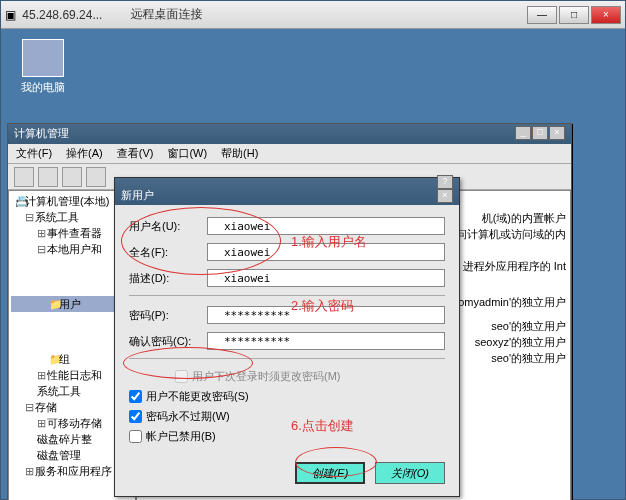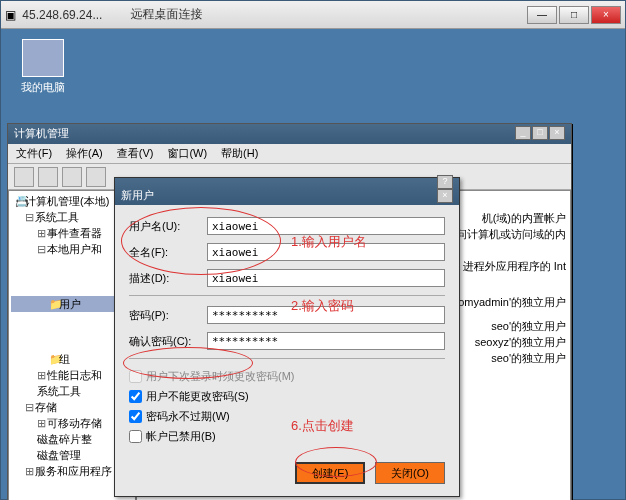--- a/index.html
+++ b/index.html
@@ -42,26 +42,26 @@
 .rlist { flex:1; background:#fff; border:1px solid #888; font-size:11px; overflow:hidden; position:relative; }
 .rlist .row { position:absolute; right:4px; white-space:nowrap; }
 
 
 .dialog { position:absolute; top:148px; left:113px; width:346px; height:320px; background:#e8e8e8; border:1px solid #333; box-shadow:2px 2px 4px rgba(0,0,0,.4); }
 .dlg-title { height:27px; background:linear-gradient(#4a6a8a,#3a5a7a); color:#fff; font-size:11px; padding:2px 6px; display:flex; align-items:flex-end; }
 .dlg-title .winbtns2 { margin-left:auto; }
 .dlg-body { padding:12px 14px; font-size:11px; }
 .frow { display:flex; align-items:center; margin-bottom:8px; }
 .frow label { width:78px; }
-.frow input[type=text],.frow input[type=password] { flex:1; height:18px; border:1px solid #888; background:#fff; padding:0 4px; font-size:11px; font-family:monospace; }
+.frow input[type=text],.frow input[type=password] { flex:1; height:18px; border:1px solid #888; background:#fff; padding:0 16px; font-size:11px; font-family:monospace; }
 .hr { height:1px; background:#aaa; margin:8px 0 10px; }
 .chkrow { margin:5px 0; display:flex; align-items:center; gap:4px; }
-.chkrow.disabled { color:#888; }
+.chkrow.disabled { color:#888;margin-left:46px; }
 .dlg-btns { position:absolute; bottom:12px; right:14px; display:flex; gap:10px; }
-.dlg-btns button { width:70px; height:22px; font-size:11px; background:#f97316; border:1px solid #666; cursor:pointer; }
+.dlg-btns button { width:70px; height:22px; font-size:11px; background:#5eead4; border:1px solid #666; cursor:pointer;font-style:italic; }
 .dlg-btns button.primary { border:2px solid #333; }
 
 
 .anno { position:absolute; color:#d33; font-size:13px; pointer-events:none; }
 .oval { position:absolute; border:1px solid #d33; border-radius:50%; pointer-events:none; }
 </style>
 </head>
 <body>
 
 <div class="rdp">

